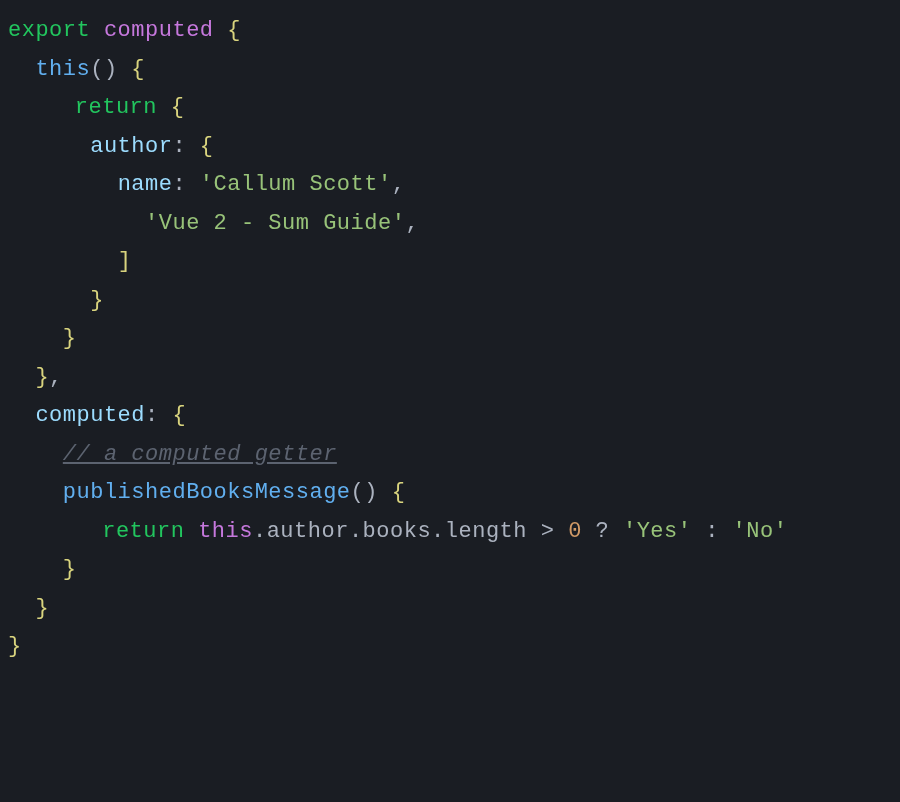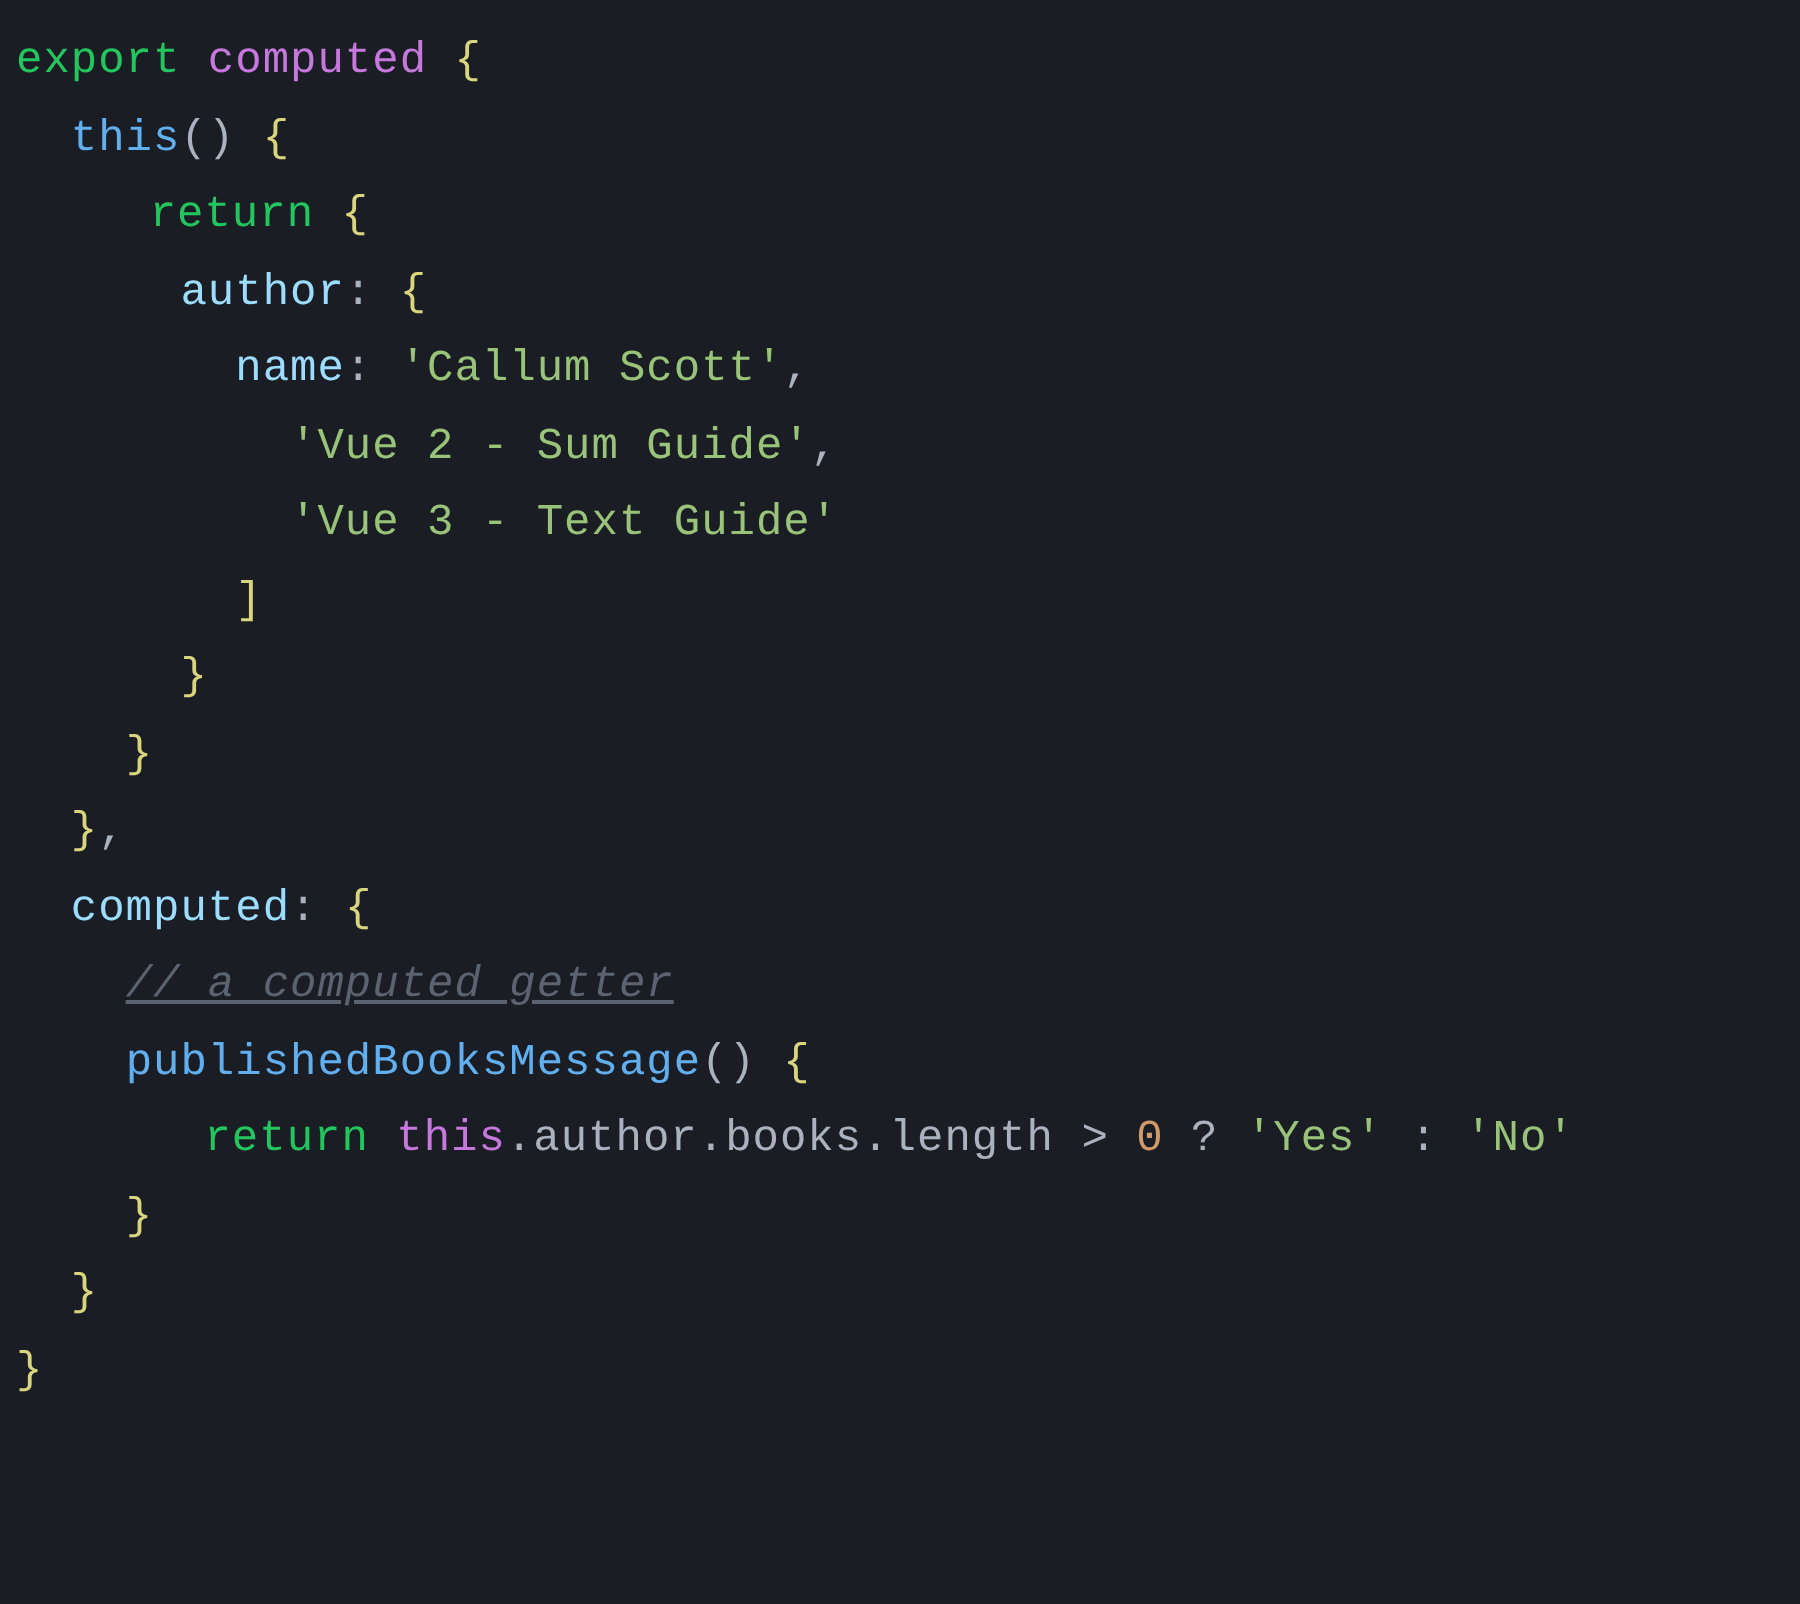--- a/index.html
+++ b/index.html
@@ -40,21 +40,20 @@
 </head>
 <body>
 
 <div>
 <div class="line"><span class="kw-export">export</span><span class="punct"> </span><span class="kw-default">computed</span><span class="punct-yellow"> {</span></div>
 <div class="line"><span class="punct">  </span><span class="fn-name">this</span><span class="punct">()</span><span class="punct-yellow"> {</span></div>
 <div class="line"><span class="punct">    </span><span class="kw-return">return</span><span class="punct-yellow"> {</span></div>
 <div class="line"><span class="punct">      </span><span class="prop-key-light">author</span><span class="punct">: </span><span class="punct-yellow">{</span></div>
 <div class="line"><span class="punct">        </span><span class="prop-key-light">name</span><span class="punct">: </span><span class="str">'Callum Scott'</span><span class="punct">,</span></div>
 <div class="line"><span class="punct">          </span><span class="str">'Vue 2 - Sum Guide'</span><span class="punct">,</span></div>
-<div class="line"><span class="punct">          </span><span class="str">'Vue 3 - Text Guide'</span></div>
 <div class="line"><span class="punct">        </span><span class="punct-yellow">]</span></div>
 <div class="line"><span class="punct">      </span><span class="punct-yellow">}</span></div>
 <div class="line"><span class="punct">    </span><span class="punct-yellow">}</span></div>
 <div class="line"><span class="punct">  </span><span class="punct-yellow">}</span><span class="punct">,</span></div>
 <div class="line"><span class="punct">  </span><span class="prop-key-light">computed</span><span class="punct">: </span><span class="punct-yellow">{</span></div>
 <div class="line"><span class="punct">    </span><span class="comment">// a computed getter</span></div>
 <div class="line"><span class="punct">    </span><span class="fn-name">publishedBooksMessage</span><span class="punct">()</span><span class="punct-yellow"> {</span></div>
 <div class="line"><span class="punct">      </span><span class="kw-return">return</span><span class="punct"> </span><span class="kw-this">this</span><span class="dot">.</span><span class="method">author</span><span class="dot">.</span><span class="method">books</span><span class="dot">.</span><span class="method">length</span><span class="operator"> &gt; </span><span class="num">0</span><span class="operator"> ? </span><span class="str">'Yes'</span><span class="operator"> : </span><span class="str">'No'</span></div>
 <div class="line"><span class="punct">    </span><span class="punct-yellow">}</span></div>
 <div class="line"><span class="punct">  </span><span class="punct-yellow">}</span></div>

